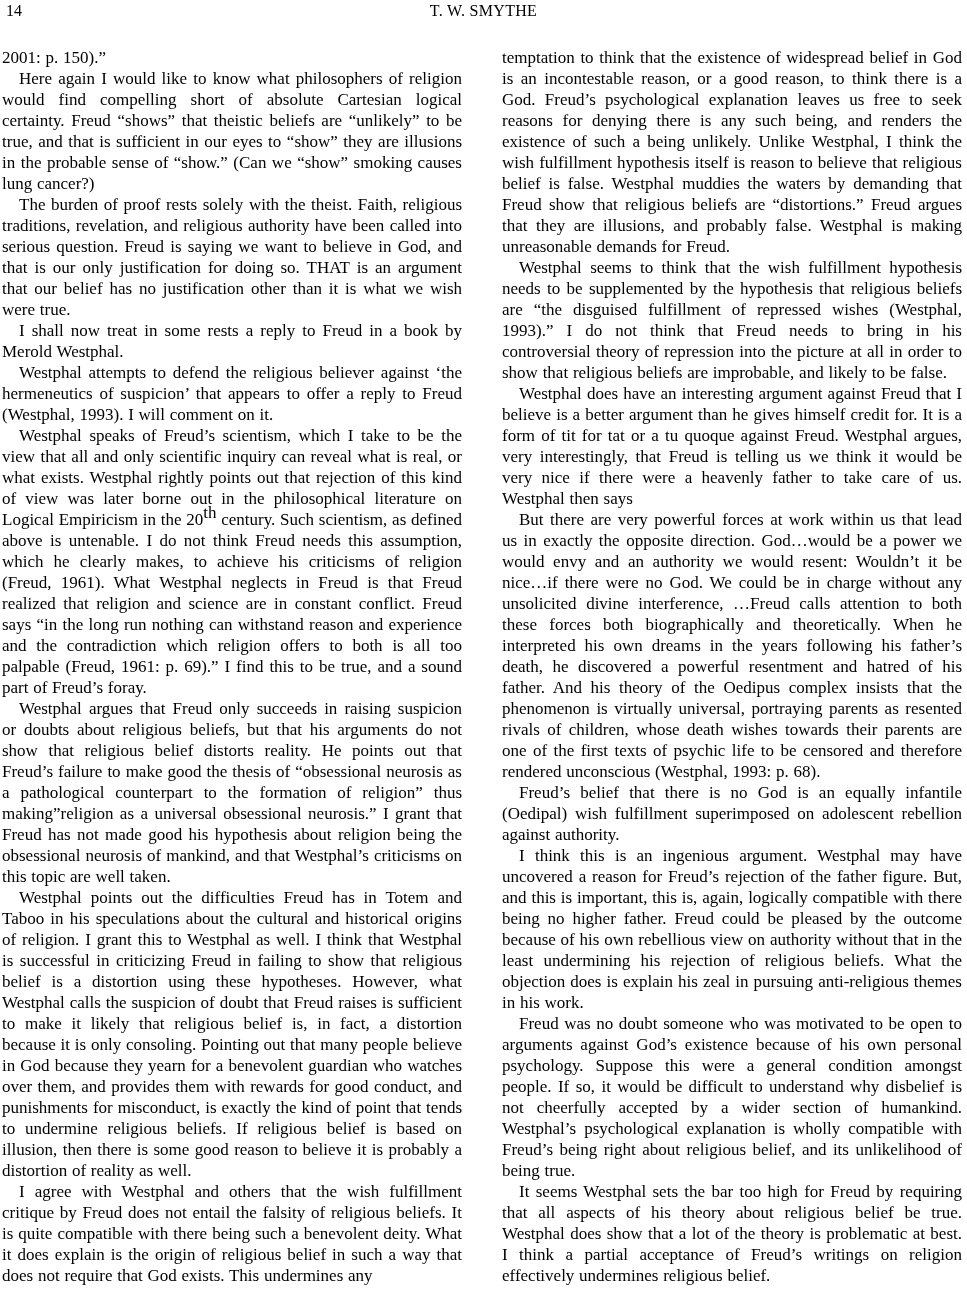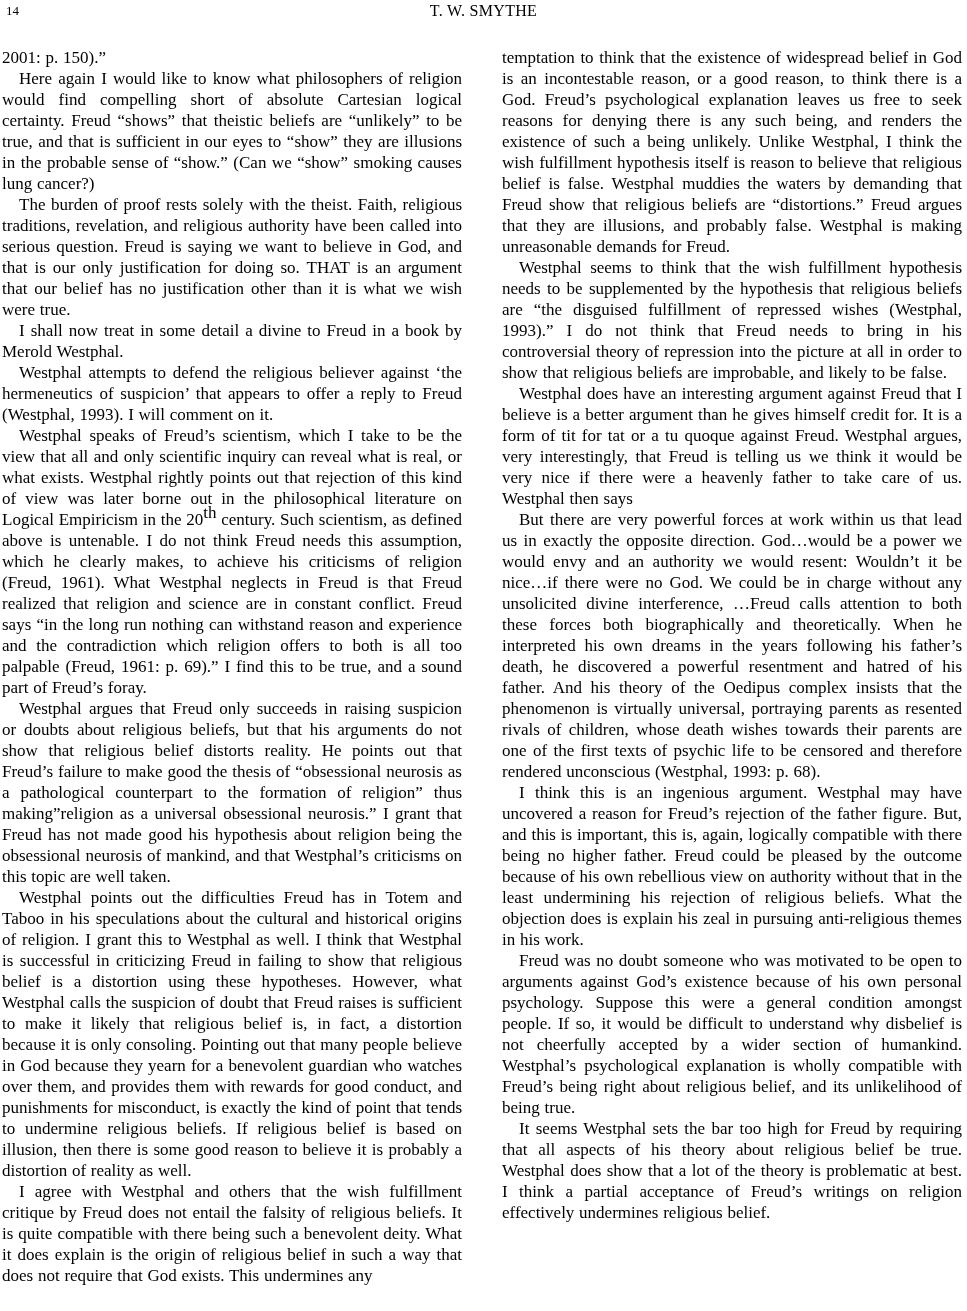--- a/index.html
+++ b/index.html
@@ -20,21 +20,21 @@
     position: absolute;
     top: 1px;
     left: 0;
     right: 0;
     height: 24px;
   }
   .page-number {
     position: absolute;
     left: 6px;
     top: 0;
-    font-size: 13px;
+    font-size: 16px;
     line-height: 20px;
   }
   .running-head {
     position: absolute;
     left: 0;
     right: 0;
     top: 0;
     text-align: center;
     font-size: 16px;
     line-height: 20px;
@@ -74,30 +74,31 @@
 <div class="page">
   <div class="page-header">
     <span class="page-number">14</span>
     <span class="running-head">T. W. SMYTHE</span>
   </div>
   <div class="columns">
     <section class="col" id="col-left">
         <p class="para">2001: p. 150).”</p>
         <p class="para indent">Here again I would like to know what philosophers of religion would find compelling short of absolute Cartesian logical certainty. Freud “shows” that theistic beliefs are “unlikely” to be true, and that is sufficient in our eyes to “show” they are illusions in the probable sense of “show.” (Can we “show” smoking causes lung cancer?)</p>
         <p class="para indent">The burden of proof rests solely with the theist. Faith, religious traditions, revelation, and religious authority have been called into serious question. Freud is saying we want to believe in God, and that is our only justification for doing so. THAT is an argument that our belief has no justification other than it is what we wish were true.</p>
-        <p class="para indent">I shall now treat in some detail a divine to Freud in a book by Merold Westphal.</p>
+        <p class="para indent">I shall now treat in some rests a reply to Freud in a book by Merold Westphal.</p>
         <p class="para indent">Westphal attempts to defend the religious believer against ‘the hermeneutics of suspicion’ that appears to offer a reply to Freud (Westphal, 1993). I will comment on it.</p>
         <p class="para indent">Westphal speaks of Freud’s scientism, which I take to be the view that all and only scientific inquiry can reveal what is real, or what exists. Westphal rightly points out that rejection of this kind of view was later borne out in the philosophical literature on Logical Empiricism in the 20<sup>th</sup> century. Such scientism, as defined above is untenable. I do not think Freud needs this assumption, which he clearly makes, to achieve his criticisms of religion (Freud, 1961). What Westphal neglects in Freud is that Freud realized that religion and science are in constant conflict. Freud says “in the long run nothing can withstand reason and experience and the contradiction which religion offers to both is all too palpable (Freud, 1961: p. 69).” I find this to be true, and a sound part of Freud’s foray.</p>
         <p class="para indent">Westphal argues that Freud only succeeds in raising suspicion or doubts about religious beliefs, but that his arguments do not show that religious belief distorts reality. He points out that Freud’s failure to make good the thesis of “obsessional neurosis as a pathological counterpart to the formation of religion” thus making”religion as a universal obsessional neurosis.” I grant that Freud has not made good his hypothesis about religion being the obsessional neurosis of mankind, and that Westphal’s criticisms on this topic are well taken.</p>
         <p class="para indent">Westphal points out the difficulties Freud has in Totem and Taboo in his speculations about the cultural and historical origins of religion. I grant this to Westphal as well. I think that Westphal is successful in criticizing Freud in failing to show that religious belief is a distortion using these hypotheses. However, what Westphal calls the suspicion of doubt that Freud raises is sufficient to make it likely that religious belief is, in fact, a distortion because it is only consoling. Pointing out that many people believe in God because they yearn for a benevolent guardian who watches over them, and provides them with rewards for good conduct, and punishments for misconduct, is exactly the kind of point that tends to undermine religious beliefs. If religious belief is based on illusion, then there is some good reason to believe it is probably a distortion of reality as well.</p>
         <p class="para indent">I agree with Westphal and others that the wish fulfillment critique by Freud does not entail the falsity of religious beliefs. It is quite compatible with there being such a benevolent deity. What it does explain is the origin of religious belief in such a way that does not require that God exists. This undermines any</p>
       </section>
     <section class="col" id="col-right">
         <p class="para">temptation to think that the existence of widespread belief in God is an incontestable reason, or a good reason, to think there is a God. Freud’s psychological explanation leaves us free to seek reasons for denying there is any such being, and renders the existence of such a being unlikely. Unlike Westphal, I think the wish fulfillment hypothesis itself is reason to believe that religious belief is false. Westphal muddies the waters by demanding that Freud show that religious beliefs are “distortions.” Freud argues that they are illusions, and probably false. Westphal is making unreasonable demands for Freud.</p>
         <p class="para indent">Westphal seems to think that the wish fulfillment hypothesis needs to be supplemented by the hypothesis that religious beliefs are “the disguised fulfillment of repressed wishes (Westphal, 1993).” I do not think that Freud needs to bring in his controversial theory of repression into the picture at all in order to show that religious beliefs are improbable, and likely to be false.</p>
         <p class="para indent">Westphal does have an interesting argument against Freud that I believe is a better argument than he gives himself credit for. It is a form of tit for tat or a tu quoque against Freud. Westphal argues, very interestingly, that Freud is telling us we think it would be very nice if there were a heavenly father to take care of us. Westphal then says</p>
         <p class="para indent">But there are very powerful forces at work within us that lead us in exactly the opposite direction. God…would be a power we would envy and an authority we would resent: Wouldn’t it be nice…if there were no God. We could be in charge without any unsolicited divine interference, …Freud calls attention to both these forces both biographically and theoretically. When he interpreted his own dreams in the years following his father’s death, he discovered a powerful resentment and hatred of his father. And his theory of the Oedipus complex insists that the phenomenon is virtually universal, portraying parents as resented rivals of children, whose death wishes towards their parents are one of the first texts of psychic life to be censored and therefore rendered unconscious (Westphal, 1993: p. 68).</p>
+        <p class="para indent">Freud’s belief that there is no God is an equally infantile (Oedipal) wish fulfillment superimposed on adolescent rebellion against authority.</p>
         <p class="para indent">I think this is an ingenious argument. Westphal may have uncovered a reason for Freud’s rejection of the father figure. But, and this is important, this is, again, logically compatible with there being no higher father. Freud could be pleased by the outcome because of his own rebellious view on authority without that in the least undermining his rejection of religious beliefs. What the objection does is explain his zeal in pursuing anti-religious themes in his work.</p>
         <p class="para indent">Freud was no doubt someone who was motivated to be open to arguments against God’s existence because of his own personal psychology. Suppose this were a general condition amongst people. If so, it would be difficult to understand why disbelief is not cheerfully accepted by a wider section of humankind. Westphal’s psychological explanation is wholly compatible with Freud’s being right about religious belief, and its unlikelihood of being true.</p>
         <p class="para indent">It seems Westphal sets the bar too high for Freud by requiring that all aspects of his theory about religious belief be true. Westphal does show that a lot of the theory is problematic at best. I think a partial acceptance of Freud’s writings on religion effectively undermines religious belief.</p>
       </section>
   </div>
 </div>
 
 </body></html>

